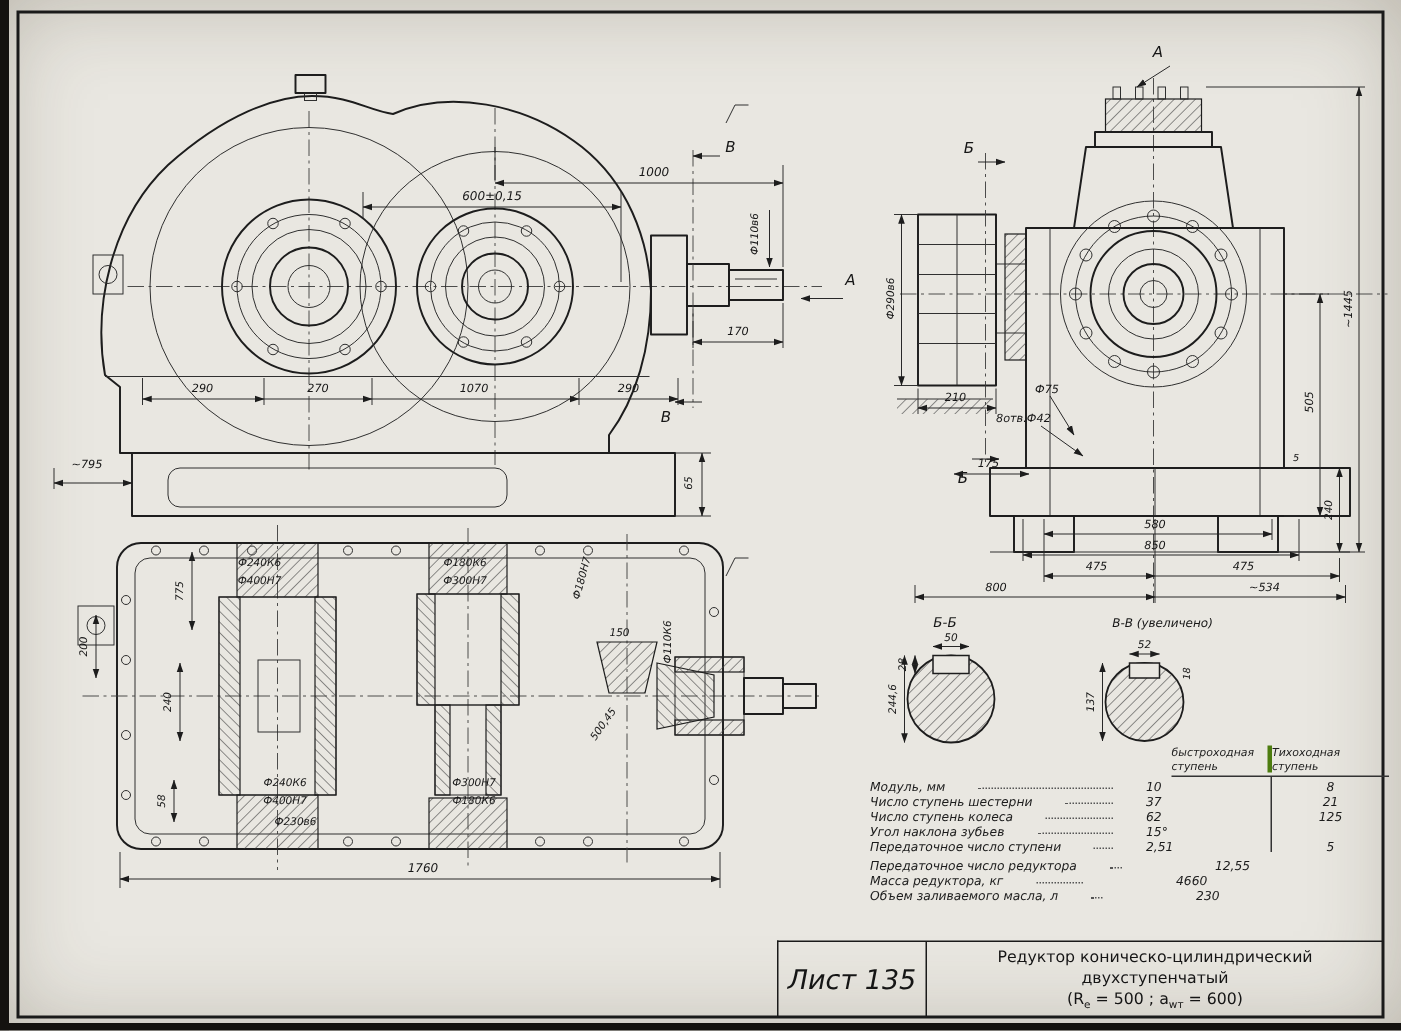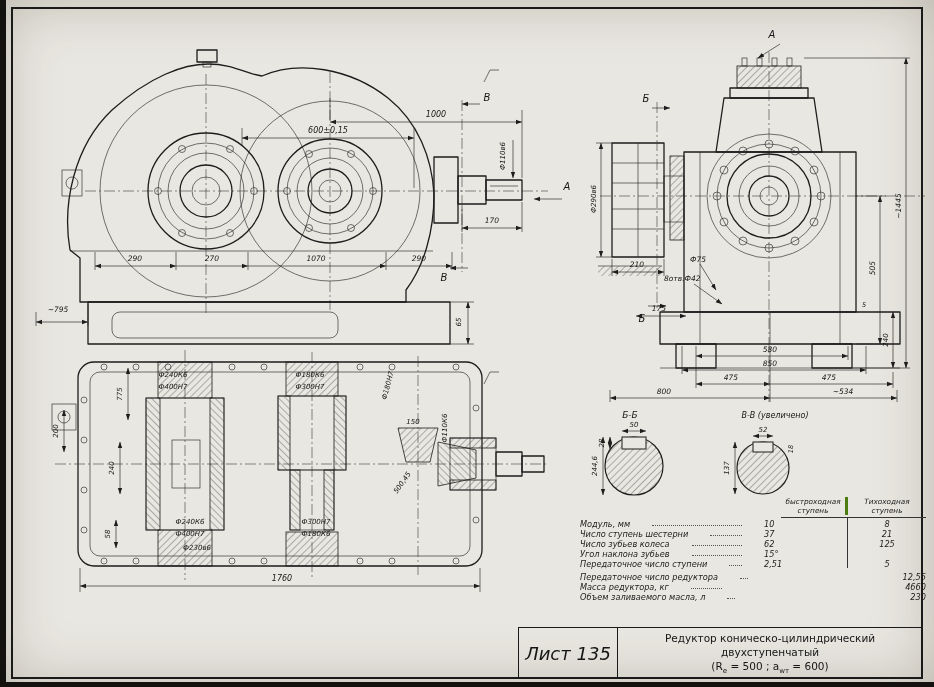--- a/index.html
+++ b/index.html
@@ -18,30 +18,30 @@
   .ht2{fill:url(#h2);stroke:#1d1d1d;stroke-width:.8;}
   .pp{fill:#e9e7e1;}
   .t6{font-size:6.5px}.t7{font-size:7px}.t75{font-size:7.5px}.t8{font-size:8px}.t9{font-size:9px}.t10{font-size:10px}
   .as{text-anchor:start}
   
   .spec-table{position:absolute;left:580px;top:497px;width:346px;color:#1c1c1c;
               font-style:italic;font-size:8.2px;line-height:1;}
   .spec-head{display:flex;}
   .spec-head .sp{flex:1;}
   .hdr-cols{display:flex;border-bottom:1px solid #333;padding-bottom:2px;}
-  .hcol{width:64px;text-align:center;font-size:7.3px;line-height:1.25;}
+  .hcol{width:64px;font-size:7.3px;line-height:1.25;}
   .hcol2{width:78px;border-left:3px solid #4d7c0f;}
   .spec-row{display:flex;align-items:flex-end;height:10px;gap:19px;}
   .lbl{white-space:nowrap;}
   .dots{flex:1;border-bottom:1px dotted #555;margin:0 3px 2px 3px;min-width:8px;}
   .v1{width:64px;}
   .v2{width:78px;text-align:center;border-left:1px solid #333;height:10px;display:flex;align-items:flex-end;justify-content:center;}
   .rows2{margin-top:3px;}
   .rows2 .spec-row{height:10px;}
-  .vm{width:142px;text-align:right;padding-left:40px;}
+  .vm{width:142px;text-align:left;padding-left:40px;}
   
   .title-block{position:absolute;left:518px;top:627px;width:404px;height:51px;
                border-top:1.7px solid #1a1a1a;border-left:1.7px solid #1a1a1a;
                display:flex;color:#151515;box-sizing:border-box;}
   .tb-sheet{width:98px;border-right:1.7px solid #1a1a1a;display:flex;align-items:center;
             justify-content:center;font-style:italic;font-size:18px;text-align:right;}
   .tb-title{flex:1;text-align:center;padding-top:3px;font-size:10.5px;line-height:1.35;}
   sub{font-size:7px;}
 </style>
 </head>
@@ -428,21 +428,21 @@
       <span class="v1">10</span>
         <span class="v2">8</span>
     </div>
     <div class="spec-row">
       <span class="lbl">Число ступень шестерни</span>
         <span class="dots"></span>
       <span class="v1">37</span>
         <span class="v2">21</span>
     </div>
     <div class="spec-row">
-      <span class="lbl">Число зубьев колеса</span>
+      <span class="lbl">Число ступень колеса</span>
         <span class="dots"></span>
       <span class="v1">62</span>
         <span class="v2">125</span>
     </div>
     <div class="spec-row">
       <span class="lbl">Угол наклона зубьев</span>
         <span class="dots"></span>
       <span class="v1">15°</span>
         <span class="v2"></span>
     </div>

